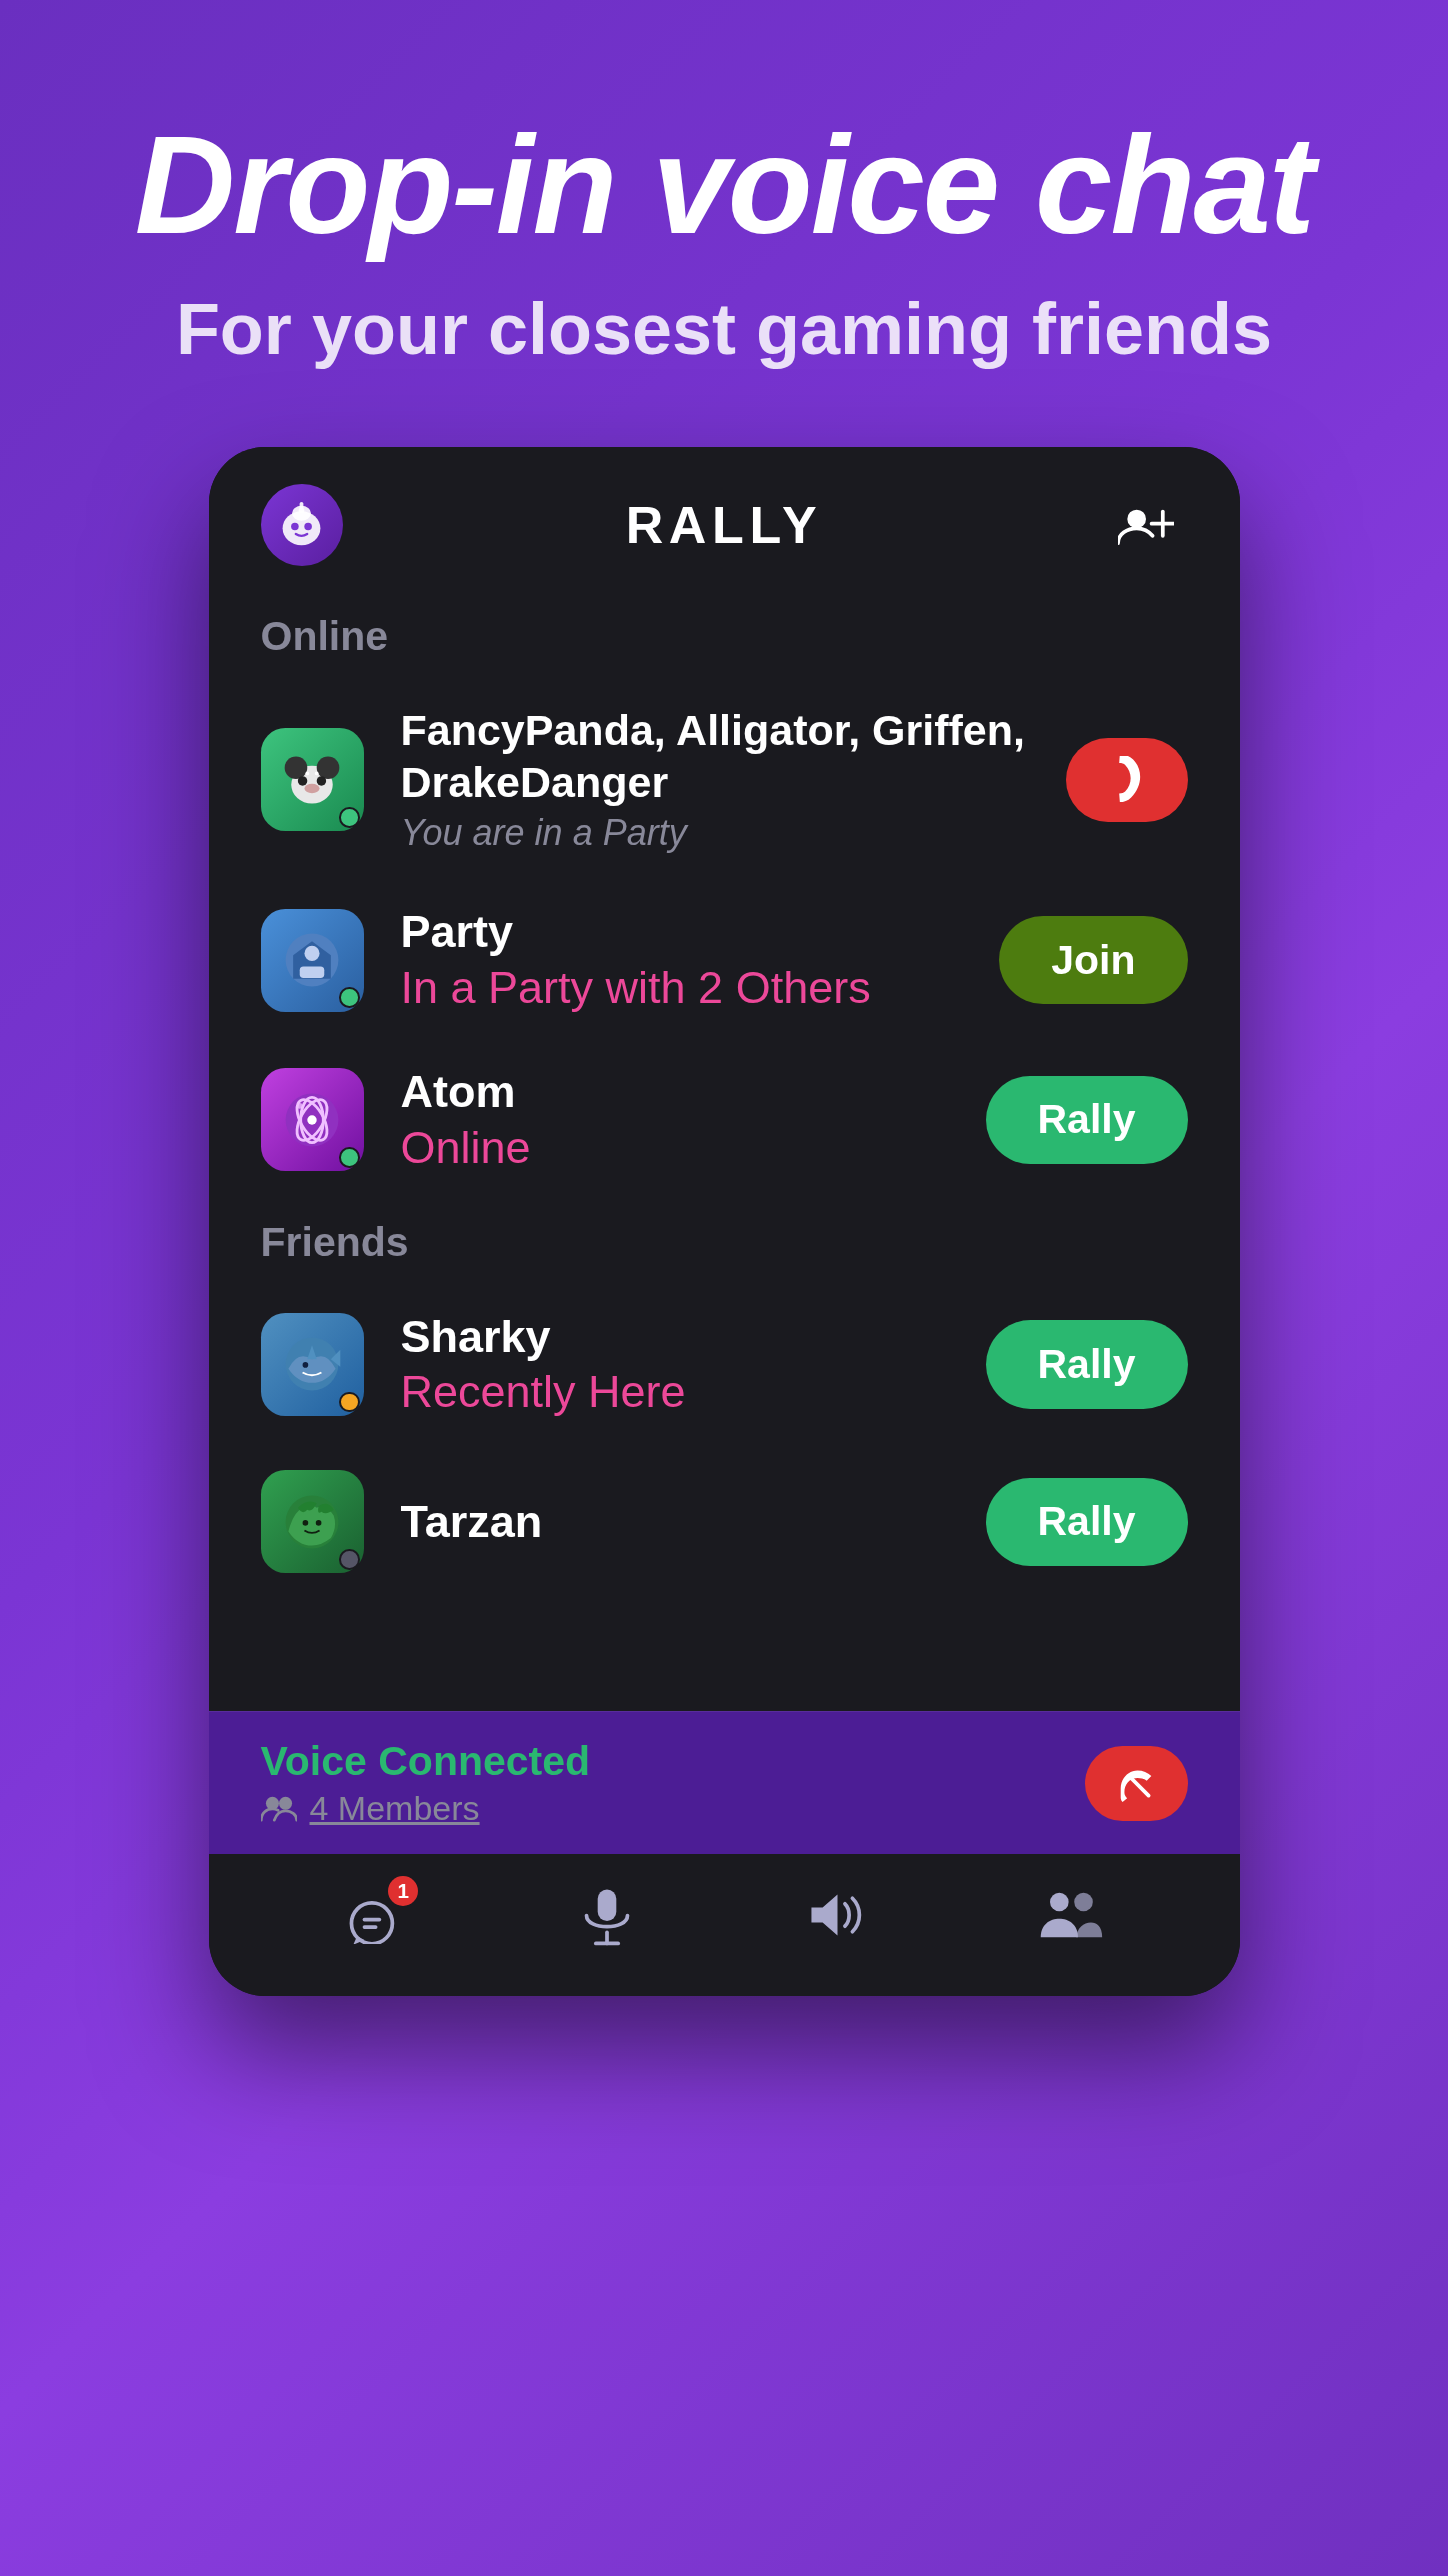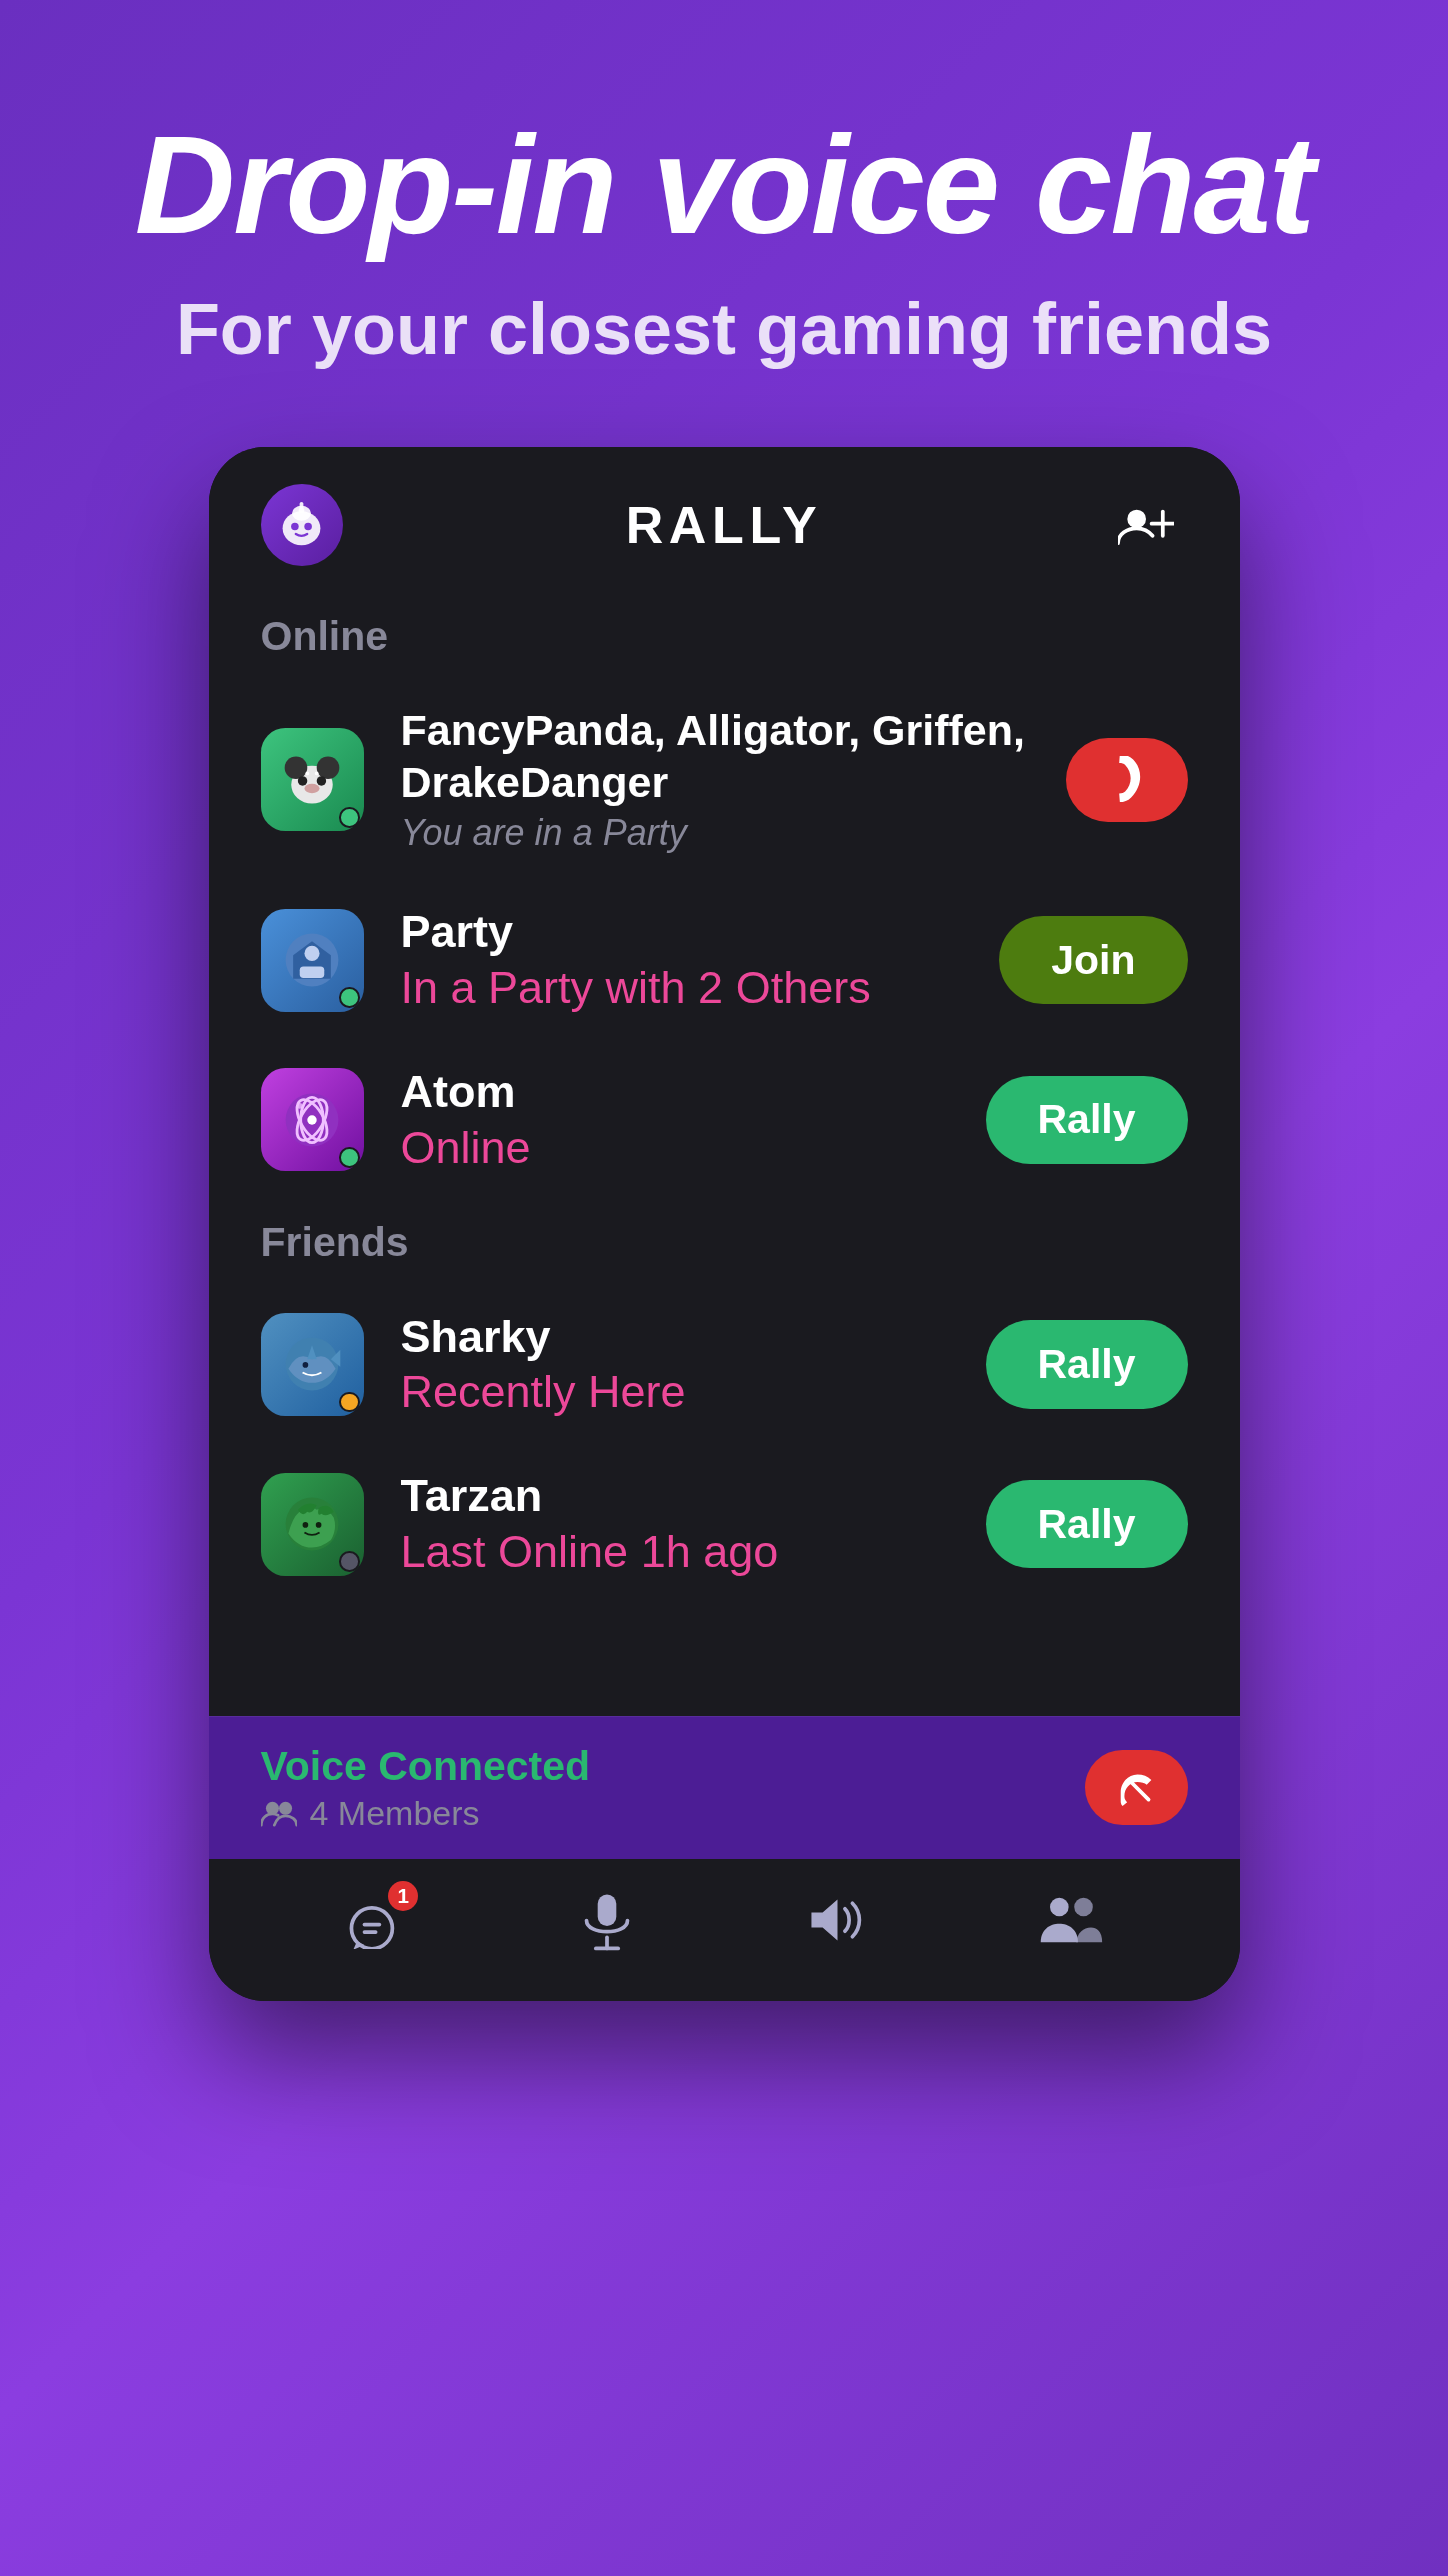--- a/index.html
+++ b/index.html
@@ -254,20 +254,21 @@
       color: #2ab870;
     }
 
     .voice-members {
       font-size: 34px;
       color: #888899;
       margin-top: 3.7px;
       display: flex;
       align-items: center;
       gap: 13px;
+      text-decoration: underline;
     }
 
     .btn-hangup-small {
       background: #e03030;
       border: none;
       border-radius: 56px;
       width: 103px;
       height: 75px;
       display: flex;
       align-items: center;
@@ -450,21 +451,20 @@
           <path d="M42 18 Q52 12 58 22 Q50 28 45 24 Q40 28 42 18Z" fill="#228030"></path>
           <circle cx="28" cy="36" r="3" fill="#102010"></circle>
           <circle cx="42" cy="36" r="3" fill="#102010"></circle>
           <path d="M27 44 Q35 49 43 44" stroke="#102010" stroke-width="2" fill="none"></path>
         </svg>
       </div>
       <div class="status-dot status-offline"></div>
     </div>
     <div class="friend-info">
       <div class="friend-name">Tarzan</div>
-      <div class="friend-status">Last Online 1h ago</div>
     </div>
     <button class="btn-rally">Rally</button>
   </div>
 
   <div class="spacer"></div>
 
   <div class="voice-bar">
     <div class="voice-info">
       <div class="voice-connected-text">Voice Connected</div>
       <div class="voice-members">

